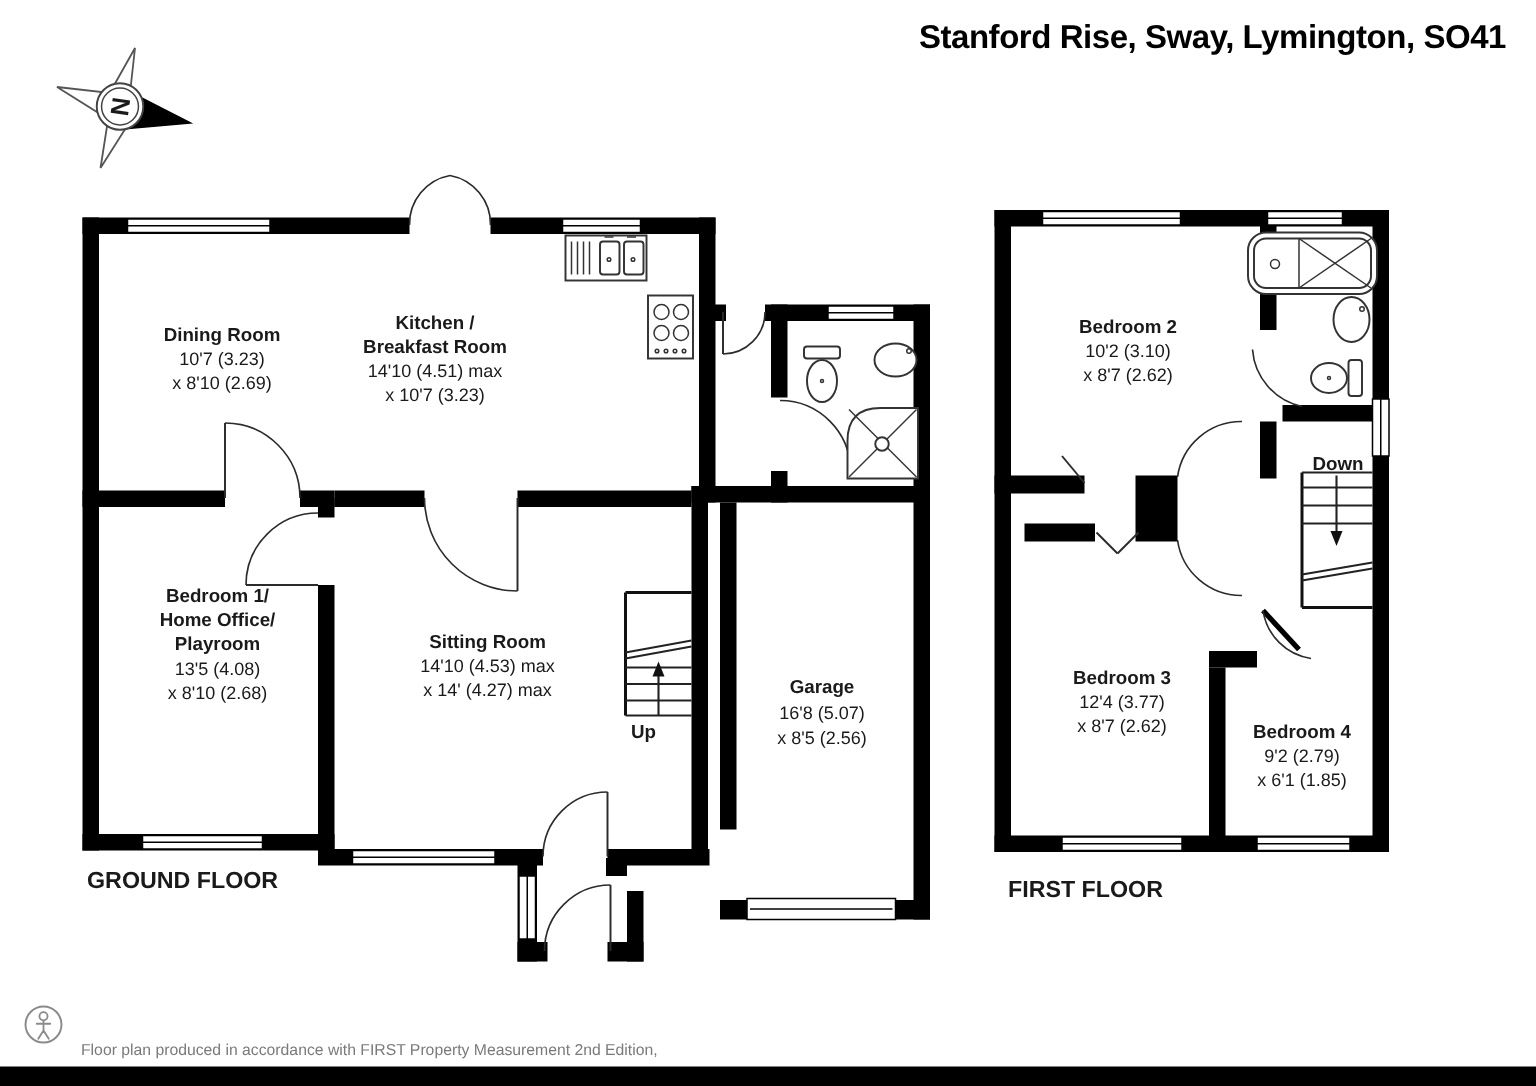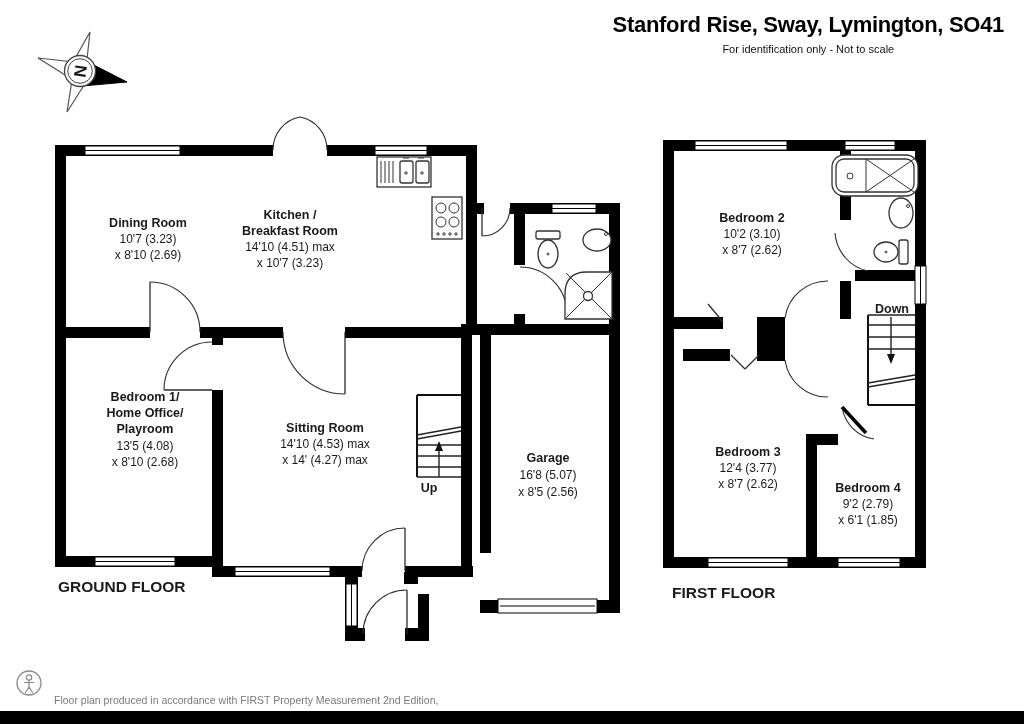--- a/index.html
+++ b/index.html
@@ -1,19 +1,19 @@
 <!DOCTYPE html>
 <html><head>
 <meta charset="utf-8">
 <style>
   html,body{margin:0;padding:0;background:#fff;}
   #canvas{position:relative;width:1024px;height:724px;background:#ffffff;overflow:hidden;
           font-family:"Liberation Sans",sans-serif;}
   
-  #header{position:absolute;top:12px;right:20px;text-align:center;color:#000;}
+  #header{position:absolute;top:12px;right:20px;text-align:right;color:#000;}
   #header .title{font-size:22px;font-weight:bold;letter-spacing:-.3px;line-height:26px;}
   #header .area-line{font-size:15px;font-weight:500;line-height:20px;white-space:pre;}
   #header .disclaimer{font-size:11px;font-weight:400;margin-top:5px;color:#111;white-space:pre;}
   
   #footer{position:absolute;left:16px;top:668px;display:flex;align-items:flex-start;color:#7a7a7a;}
   #footer .f-text{margin-left:12px;font-size:10.5px;line-height:13px;white-space:pre;}
   #bottombar{position:absolute;left:0;right:0;bottom:0;height:13px;background:#000;}
   
   svg text{font-family:"Liberation Sans",sans-serif;fill:#1a1a1a;}
   .wall{fill:#000;stroke:none;}
@@ -35,21 +35,20 @@
   .compass-filled{fill:#000;stroke:#000;}
 </style>
 </head>
 <body>
 
 <div id="canvas">
 
   
   <div id="header">
     <div class="title">Stanford Rise, Sway, Lymington, SO41</div>
-    <div class="disclaimer">For identification only - Not to scale</div>
   </div>
 
   
   <svg width="1024" height="724" viewBox="0 0 1024 724">
 
     <g>
       <polygon class="compass-line" points="90,32 72,64 86,68"></polygon>
       <polygon class="compass-line" points="38,58 74,62 70,78"></polygon>
       <polygon class="compass-line" points="67,112 72,80 86,82"></polygon>
       <polygon class="compass-filled" points="127,82 84,60 82,86"></polygon>

